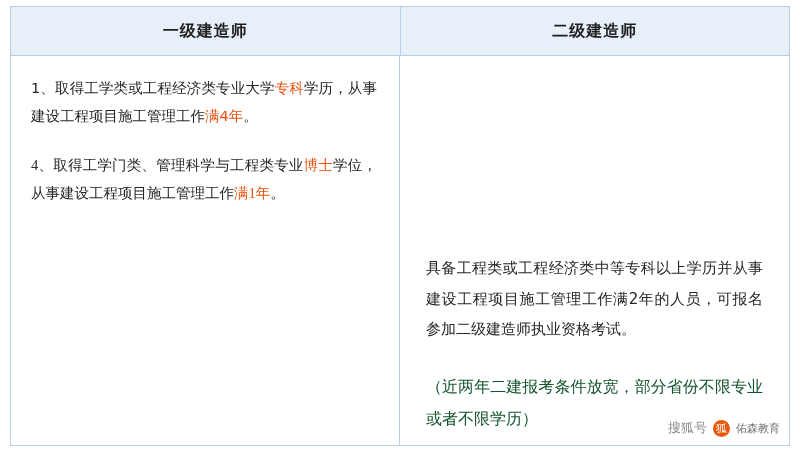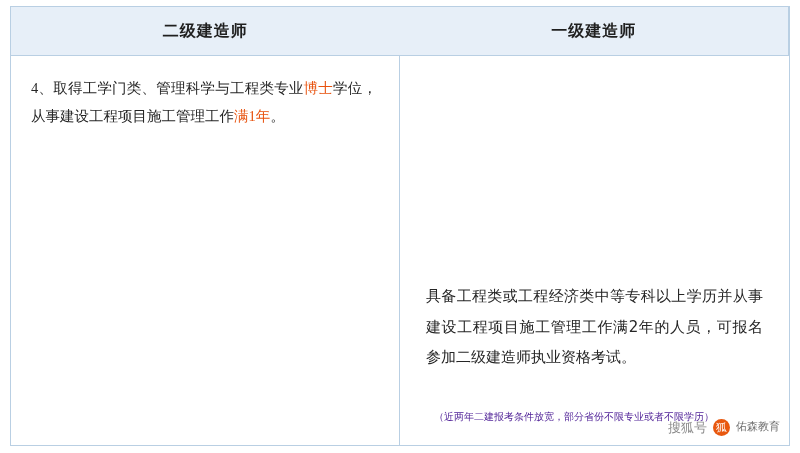--- a/index.html
+++ b/index.html
@@ -81,32 +81,32 @@
   .hl {
     color: #e8520e;
   }
   .right-main {
     margin: 0 0 26px 0;
     font-size: 15px;
     line-height: 2.05;
     text-align: justify;
   }
   .right-note {
-    margin: 8px;
-    font-size: 10px;
+    margin: 0;
+    font-size: 16px;
     line-height: 2.0;
-    color: #4c1d95;
+    color: #14532d;
     text-align: justify;
   }
   .watermark {
     position: absolute;
     right: 20px;
     bottom: 16px;
     display: flex;
-    align-items: flex-start;
+    align-items: center;
     gap: 6px;
     font-size: 13px;
     color: #8a8a8a;
   }
   .wm-logo {
     width: 17px;
     height: 17px;
     border-radius: 50%;
     background: #e8580f;
     display: inline-flex;
@@ -120,27 +120,28 @@
     color: #6f6f6f;
     font-size: 11px;
   }
 </style>
 </head>
 <body>
 
 <div class="table">
 
   <div class="header-row">
+    <div class="header-cell left">一级建造师</div>
     <div class="header-cell right">二级建造师</div>
-    <div class="header-cell left">一级建造师</div>
   </div>
 
   <div class="body-row">
 
     <div class="cell left">
+      <p class="para"><span>1、取得工学类或工程经济类专业大学</span><span class="hl">专科</span><span>学历，从事建设工程项目施工管理工作</span><span class="hl">满4年</span><span>。</span></p>
       <p class="para"><span>4、取得工学门类、管理科学与工程类专业</span><span class="hl">博士</span><span>学位，从事建设工程项目施工管理工作</span><span class="hl">满1年</span><span>。</span></p>
     </div>
 
     <div class="cell right">
       <p class="right-main">具备工程类或工程经济类中等专科以上学历并从事建设工程项目施工管理工作满2年的人员，可报名参加二级建造师执业资格考试。</p>
       <p class="right-note">（近两年二建报考条件放宽，部分省份不限专业或者不限学历）</p>
     </div>
 
   </div>
 </div>

